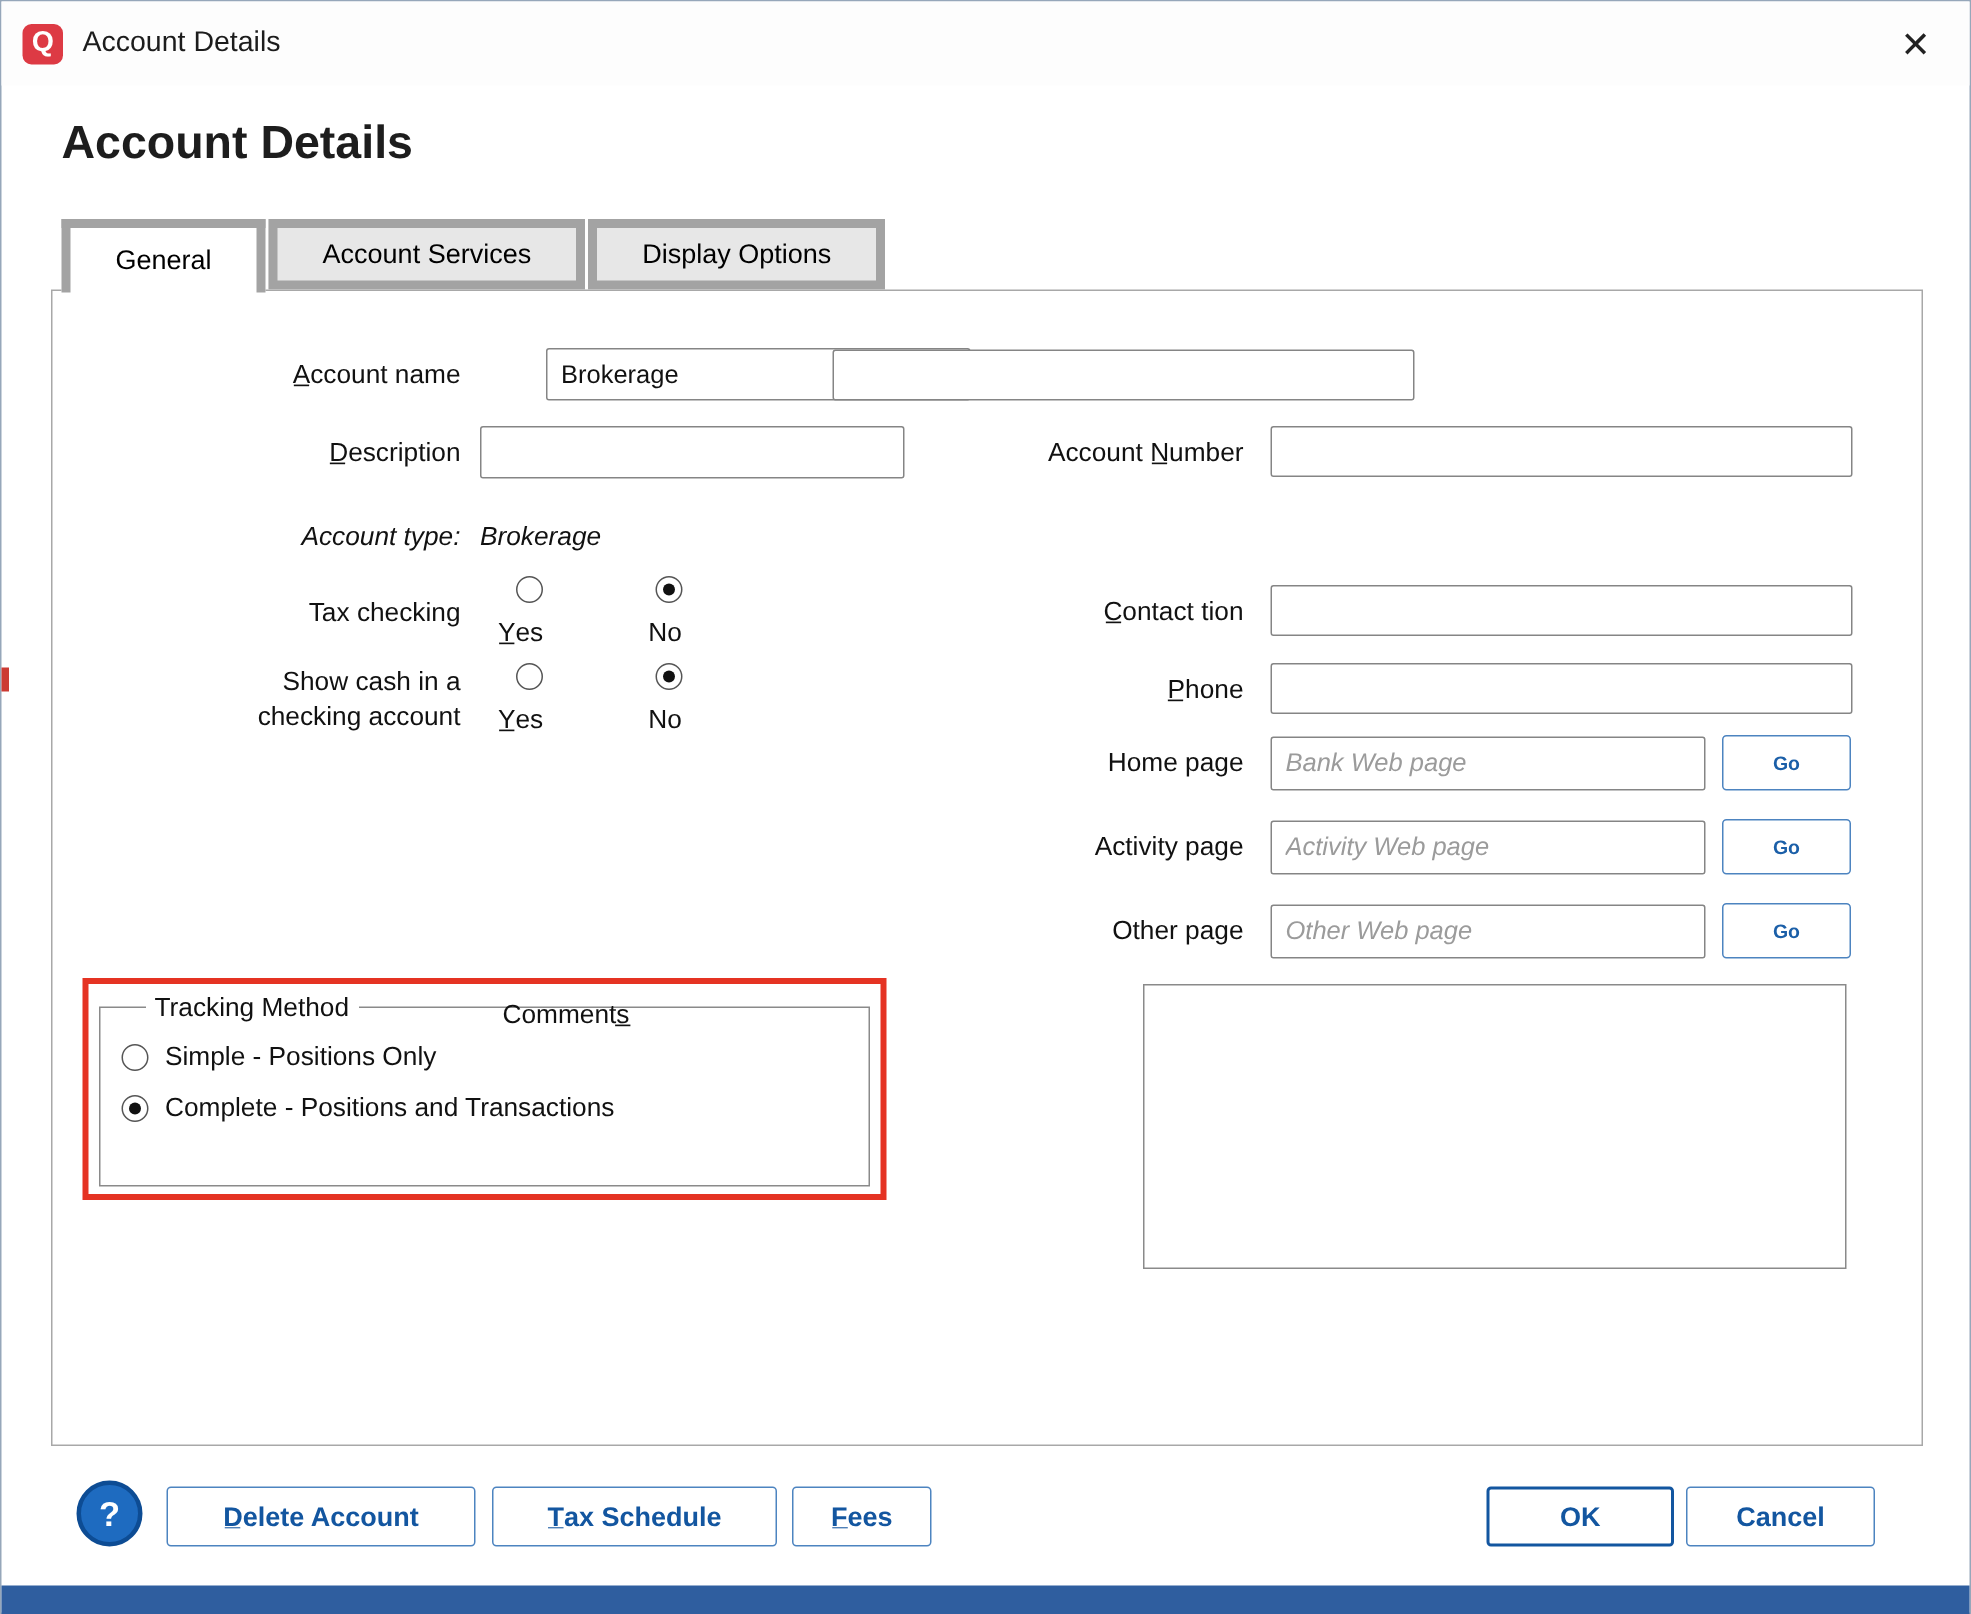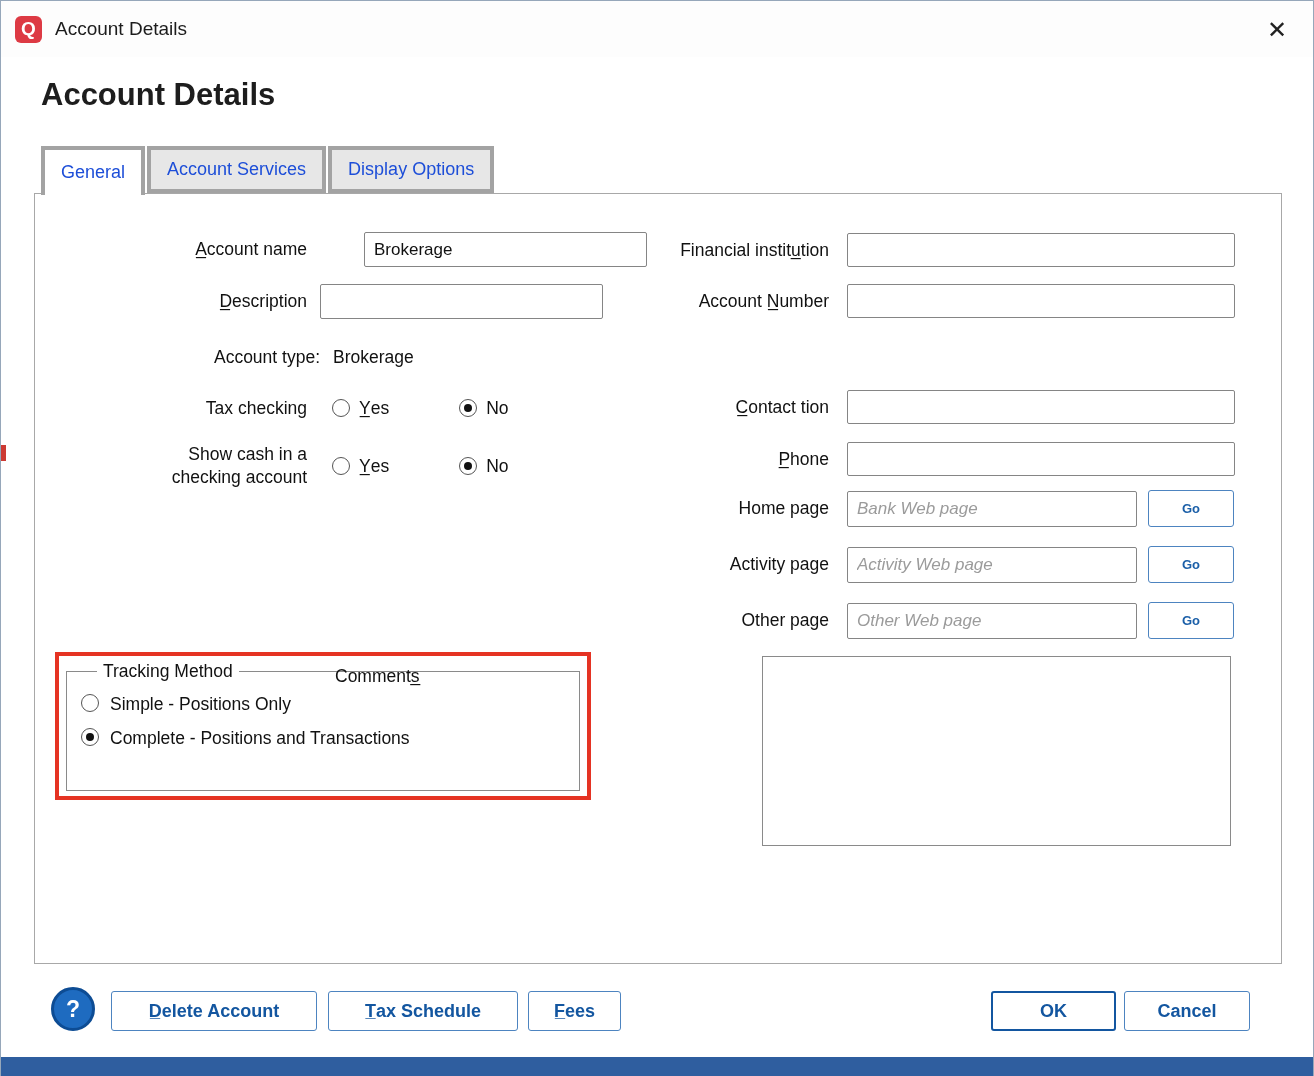--- a/index.html
+++ b/index.html
@@ -17,22 +17,22 @@
   .logo { width:27px; height:27px; border-radius:6px; background:#dd3a44; color:#fff;
           font-weight:bold; font-size:19px; display:flex; align-items:center; justify-content:center; }
   .win-title { margin-left:13px; font-size:19px; color:#1c1c1c; }
   .close { position:absolute; right:20px; top:13px; width:32px; height:32px; font-size:24px; color:#222;
            display:flex; align-items:center; justify-content:center; cursor:pointer; background:transparent; border:none; }
 
   .heading { position:absolute; left:40px; top:76px; font-size:31px; font-weight:700; color:#1d1d1d; }
 
   
   .tabs { position:absolute; left:40px; top:145px; display:flex; gap:2px; z-index:3; align-items:flex-start; }
-  .tab { height:47px; display:flex; align-items:center; padding:0 16px; font-size:18px; color:#1d4ed8;
-         background:#e7e7e7; border:4px solid #a3a3a3; cursor:pointer; white-space:nowrap; }
+  .tab { height:47px; display:flex; align-items:center; padding:0 30px; font-size:18px; color:#000000;
+         background:#e7e7e7; border:6px solid #a3a3a3; cursor:pointer; white-space:nowrap; }
   .tab.active { background:#fff; border-bottom:none; height:49px; }
 
   
   .panel { position:absolute; left:33px; top:192px; width:1248px; height:771px; background:#fff;
            border:1px solid #a8a8a8; z-index:1; }
   .row { position:absolute; display:flex; align-items:center; }
   .lbl { width:285px; text-align:right; padding-right:13px; font-size:17.5px; color:#111; line-height:1.3; }
   .lbl.cash { padding-left:122px; }
   .rlbl { width:292px; text-align:right; padding-right:18px; font-size:17.5px; color:#111; }
   .ti { border:1px solid #858585; border-radius:2px; height:35px; width:283px; font-size:17px;
@@ -41,28 +41,28 @@
   .ti.web { width:290px; height:36px; }
   .ti::placeholder { color:#9b9b9b; font-style:italic; }
   .static-val { font-size:17.5px; color:#111; }
   .go { width:86px; height:37px; margin-left:11px; border:1px solid #4d84c0; border-radius:3px;
         background:#fff; color:#1b5fa8; font-size:13px; font-weight:700; cursor:pointer; font-family:inherit; }
 
   .radio { appearance:none; -webkit-appearance:none; width:18px; height:18px; border:1px solid #555;
            border-radius:50%; background:#fff; position:relative; cursor:pointer; flex:none; }
   .radio:checked::after { content:""; position:absolute; left:4px; top:4px; width:8px; height:8px;
            border-radius:50%; background:#111; }
-  .radgroup { display:flex; align-items:center; gap:9px; font-size:17.5px; color:#111; }
+  .radgroup { display:flex; align-items:flex-end; gap:9px; font-size:17.5px; color:#111;flex-direction:column; }
 
   
   .hl { position:absolute; left:20px; top:458px; width:536px; height:148px;
         border:4px solid #e53323; padding:5px 7px; }
   .hl fieldset { width:100%; height:100%; border:1px solid #8a8a8a; padding:2px 14px 0 14px; }
   .hl legend { font-size:17.5px; color:#111; padding:0 6px; margin-left:16px; }
-  .opt { display:flex; align-items:flex-start; gap:11px; font-size:17.5px; color:#111; }
+  .opt { display:flex; align-items:center; gap:11px; font-size:17.5px; color:#111; }
   .opt.first { margin-top:10px; }
   .opt.second { margin-top:13px; }
 
   .comments-row { align-items:flex-start; }
   .clbl { width:427px; text-align:left; padding-right:16px; padding-top:10px; font-size:17.5px; color:#111; }
   .ta { border:1px solid #8a8a8a; width:469px; height:190px; resize:none; font-size:16px; padding:6px;
         font-family:inherit; }
 
   
   .help { position:absolute; left:50px; top:986px; width:44px; height:44px; border-radius:50%;
@@ -105,21 +105,21 @@
     <div class="row" style="top:38px; left:0;gap:44px;">
       <div class="lbl">A̲ccount name</div>
       <input class="ti" type="text" value="Brokerage" style="">
     </div>
 
     <div class="row" style="top:90px; left:0;">
       <div class="lbl">D̲escription</div>
       <input class="ti" type="text" value="" style="">
     </div>
 
-    <div class="row" style="top:146px; left:13px; height:35px;">
+    <div class="row" style="top:146px; left:0; height:35px;font-style:italic;">
       <div class="lbl">Account type:</div>
       <div class="static-val">Brokerage</div>
     </div>
 
     <div class="row" style="top:196px; left:0; height:36px;">
       <div class="lbl">Tax checking</div>
       <span class="radgroup" style="margin-left:12px;">
         <input class="radio" type="radio" name="tax_deferred" style="">
         <span>Y̲es</span>
       </span>
@@ -149,21 +149,20 @@
           <span>Simple - Positions Only</span>
         </div>
         <div class="opt second">
           <input class="radio" type="radio" name="tracking" checked="true" style="">
           <span>Complete - Positions and Transactions</span>
         </div>
       </fieldset>
     </div>
 
     <div class="row" style="top:39px; left:520px;">
-      <div class="rlbl">Financial institu̲tion</div>
       <input class="ti wide" type="text" value="" style="">
     </div>
 
     <div class="row" style="top:90px; left:520px;">
       <div class="rlbl">Account N̲umber</div>
       <input class="ti wide" type="text" value="" style="">
     </div>
 
     <div class="row" style="top:196px; left:520px;">
       <div class="rlbl">C̲ontact tion</div>

